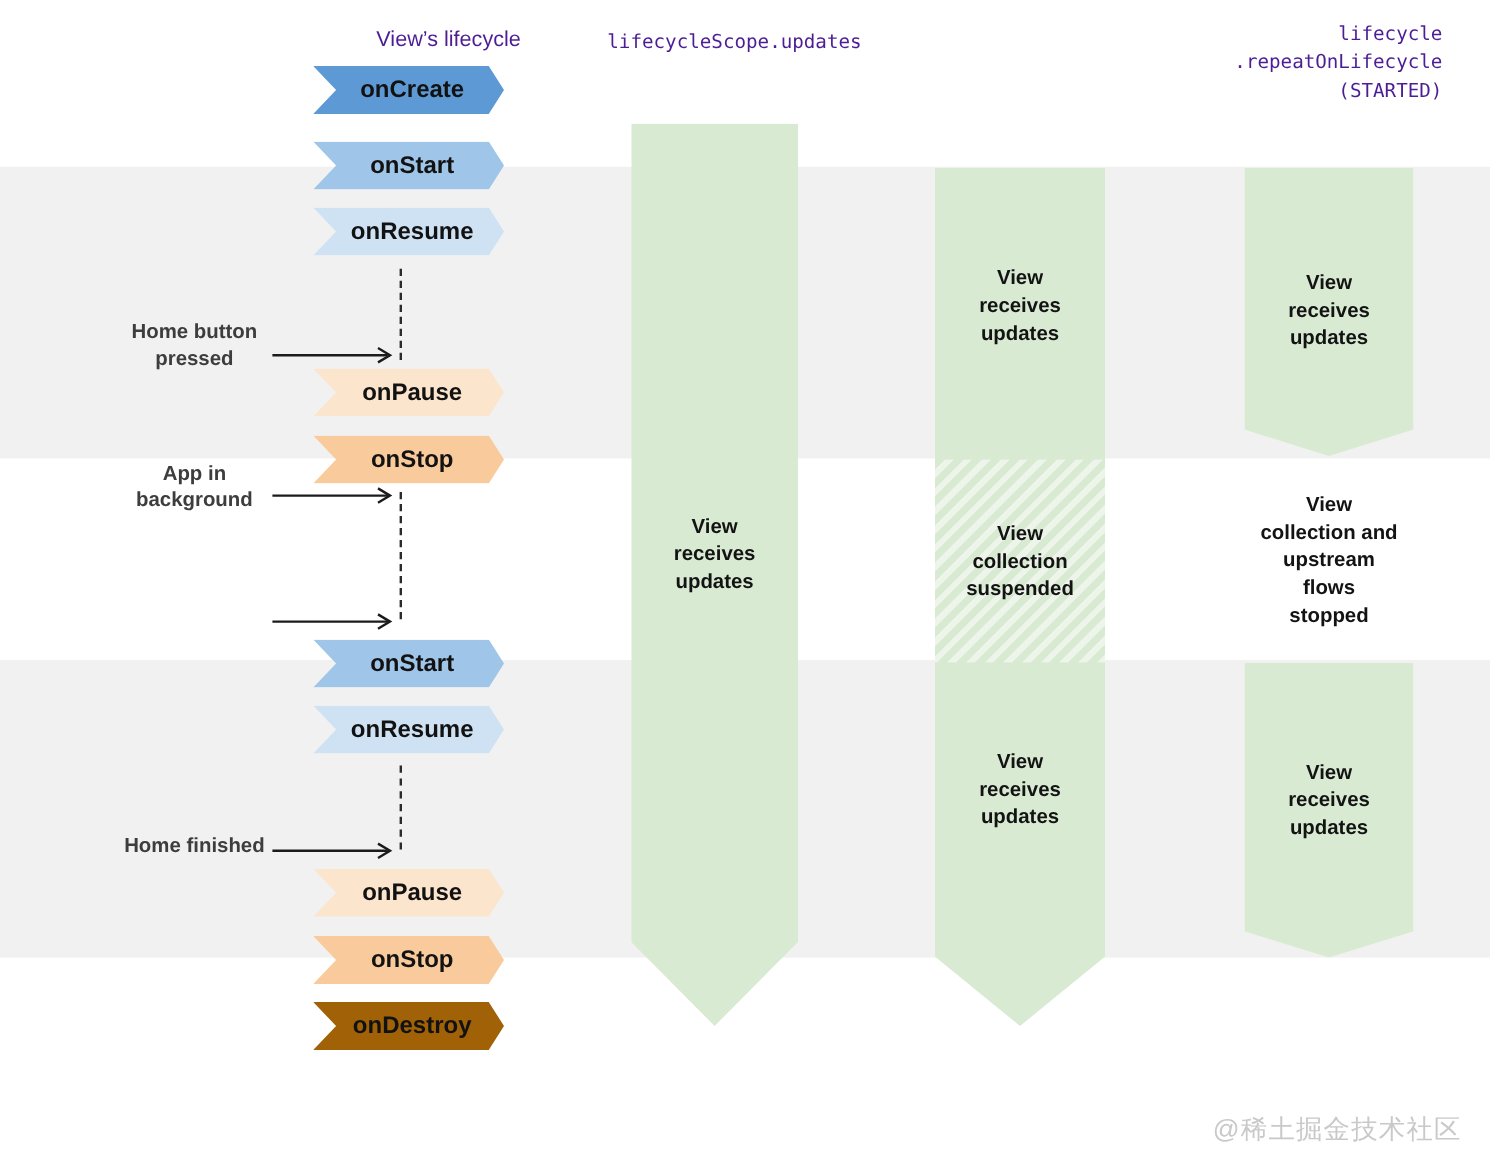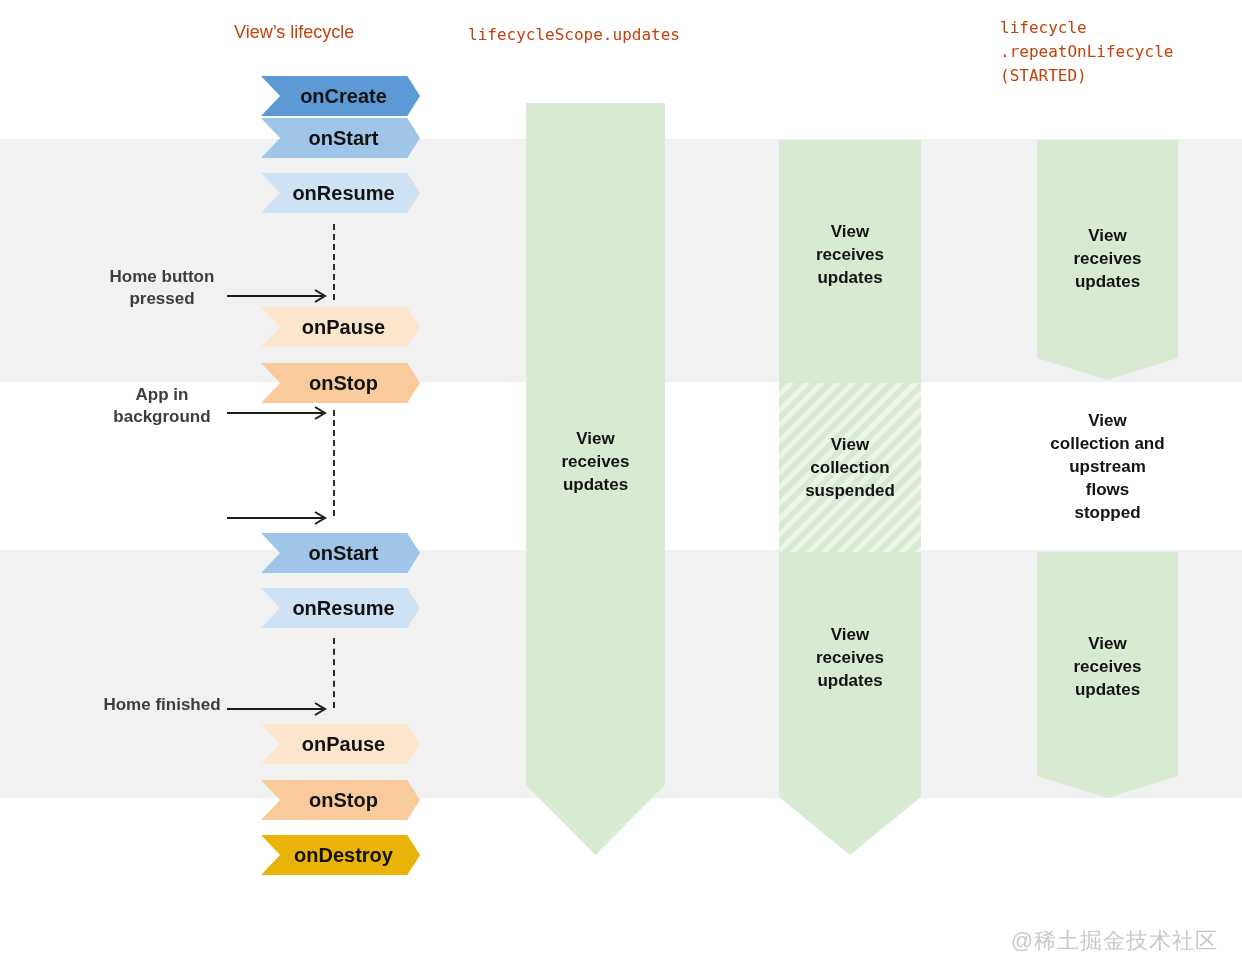--- a/index.html
+++ b/index.html
@@ -1,19 +1,19 @@
 <!DOCTYPE html>
 <html style="--band: #f1f1f1; --green: #d9ead3; --green-hatch-light: #edf4e9; --blue-dark: #5d9ad5; --blue-mid: #9fc5e8; --blue-light: #cfe2f3; --orange-light: #fce5cd; --orange-mid: #f9cb9c; --orange-dark: #f6b26b; --text-dark: #1b1b1b; --label-gray: #3d3d3d; --watermark-gray: #c9c9c9;"><head>
 <meta charset="utf-8">
 <style>
   html,body{margin:0;padding:0;background:#fff;}
   .stage{position:relative;width:1242px;height:972px;background:#fff;overflow:hidden;
          font-family:"Liberation Sans","DejaVu Sans",sans-serif;color:var(--text-dark,#1b1b1b);}
   .band{position:absolute;left:0;width:100%;background:var(--band,#f1f1f1);}
-  .hdr{position:absolute;text-align:left;font-size:18px;line-height:24px;white-space:pre-line;color:#c2410c;}
+  .hdr{position:absolute;text-align:right;font-size:18px;line-height:24px;white-space:pre-line;color:#4c1d95;}
   .mono{font-family:"DejaVu Sans Mono","Liberation Mono",monospace;font-size:16px;line-height:24px;}
   .chev{position:absolute;left:261px;width:159px;height:40px;
         clip-path:polygon(0 0,92% 0,100% 50%,92% 100%,0 100%,12% 50%);
         display:flex;align-items:center;justify-content:center;}
   .chev span{font-weight:bold;font-size:20px;padding-left:6px;color:#121212;}
   .dash{position:absolute;left:333px;width:0;border-left:2px dashed #2b2b2b;}
   .ann{position:absolute;width:200px;text-align:center;font-weight:bold;font-size:17px;
        line-height:22px;white-space:pre-line;color:var(--label-gray,#3d3d3d);}
   .arrow{position:absolute;width:106px;height:16px;}
   .arrow line,.arrow polyline{stroke:#1b1b1b;stroke-width:2;fill:none;}
@@ -70,21 +70,21 @@
 collection and
 upstream
 flows
 stopped</div>
   <div class="col" style="left:1037px;top:552px;width:141px;height:246px;clip-path:polygon(0 0,100% 0,100% 91.1%,50% 100%,0 91.1%)">
     <div class="coltext" style="top:80px">View
 receives
 updates</div>
   </div>
 
-  <div class="chev" style="top: 76px; background: rgb(93, 154, 213);">
+  <div class="chev" style="top: 55px; background: rgb(93, 154, 213);">
       <span>onCreate</span>
     </div>
   <div class="chev" style="top: 118px; background: rgb(159, 197, 232);">
       <span>onStart</span>
     </div>
   <div class="chev" style="top: 173px; background: rgb(207, 226, 243);">
       <span>onResume</span>
     </div>
   <div class="chev" style="top: 307px; background: rgb(252, 229, 205);">
       <span>onPause</span>
@@ -97,21 +97,21 @@
     </div>
   <div class="chev" style="top: 588px; background: rgb(207, 226, 243);">
       <span>onResume</span>
     </div>
   <div class="chev" style="top: 724px; background: rgb(252, 229, 205);">
       <span>onPause</span>
     </div>
   <div class="chev" style="top: 780px; background: rgb(249, 203, 156);">
       <span>onStop</span>
     </div>
-  <div class="chev" style="top: 835px; background: #eab308;">
+  <div class="chev" style="top: 835px; background: #a16207;">
       <span>onDestroy</span>
     </div>
 
   <div class="dash" style="top:224px;height:76px"></div>
   <div class="dash" style="top:410px;height:106px"></div>
   <div class="dash" style="top:638px;height:70px"></div>
 
   <div class="ann" style="left:62px;top:266px">Home button
 pressed</div>
   <svg class="arrow" style="left:226px;top:288px" viewBox="0 0 106 16">

